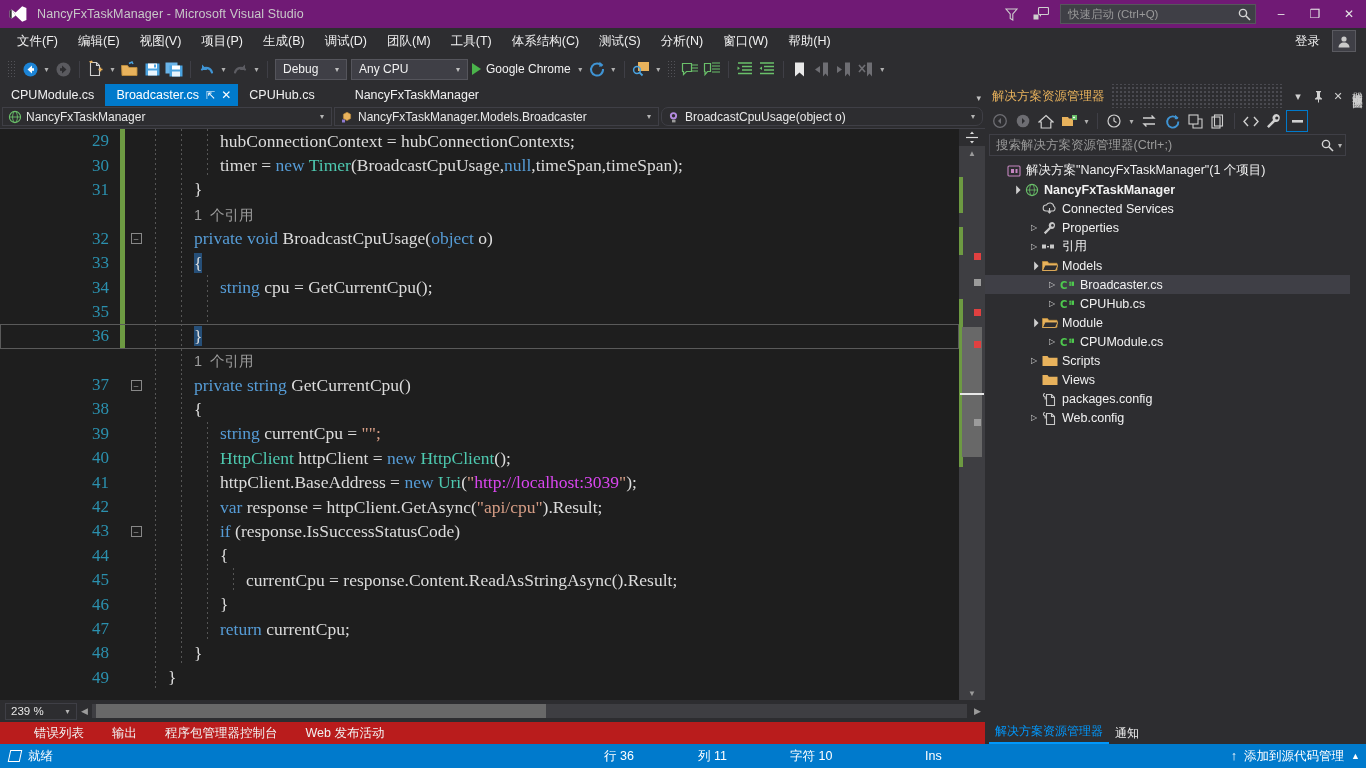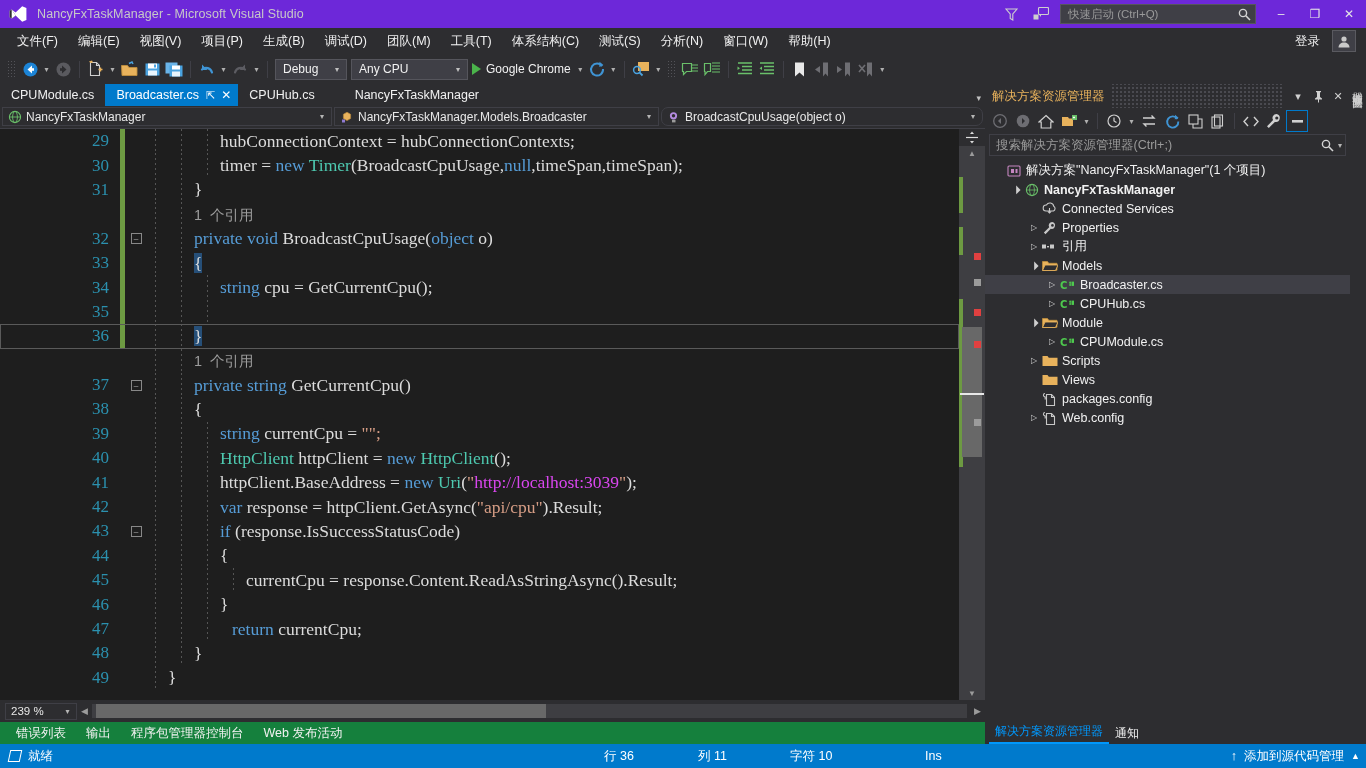--- a/index.html
+++ b/index.html
@@ -5,21 +5,21 @@
   * { box-sizing: border-box; margin:0; padding:0; }
   html,body{
     width:1366px; height:768px; overflow:hidden;
     background:#2d2d30; color:#f1f1f1;
     font-family:"Liberation Sans", sans-serif;
     -webkit-font-smoothing:antialiased;
   }
   .app{ width:1366px; height:768px; position:relative; display:flex; flex-direction:column; background:#2d2d30; }
 
   
-  .titlebar{ height:28px; background:#6d28d9; display:flex; align-items:center; position:relative; flex:none; }
+  .titlebar{ height:28px; background:#701a75; display:flex; align-items:center; position:relative; flex:none; }
   .vs-logo{ width:18px; height:18px; margin-left:9px; margin-right:10px; position:relative; flex:none; }
   .vs-logo svg{ display:block; }
   .title-text{ font-size:12.5px; color:#c8c8c8; letter-spacing:.1px; }
   .tb-right{ position:absolute; right:0; top:0; height:28px; display:flex; align-items:center; }
   .tb-icon{ width:30px; height:26px; display:flex; align-items:center; justify-content:center; color:#d0d0d0; }
   .qlaunch{
     width:196px; height:20px; background:#3f3f46; border:1px solid #56565c;
     display:flex; align-items:center; padding:0 4px 0 7px; margin:0 8px 0 4px; position:relative;
   }
   .qlaunch span{ font-size:11.5px; color:#9a9a9a; flex:1; }
@@ -99,21 +99,21 @@
 
   
   .hbar{ height:22px; background:#2d2d30; display:flex; align-items:center; flex:none; }
   .zoomcombo{ width:72px; height:17px; margin-left:5px; background:#2d2d30; border:1px solid #3f3f46; display:flex; align-items:center; padding:0 2px 0 5px; font-size:11.5px; color:#e8e8e8; }
   .zoomcombo .zv{ flex:1; } .zoomcombo .za{ width:13px; text-align:center; font-size:8px; color:#b5b5b5;}
   .hs-left,.hs-right{ width:15px; display:flex; align-items:center; justify-content:center; color:#9b9b9b; font-size:9px; }
   .hs-track{ flex:1; height:14px; background:#3e3e42; position:relative; margin-right:3px; }
   .hs-thumb{ position:absolute; left:4px; top:0; height:14px; width:450px; background:#686868; }
 
   
-  .btabs{ height:22px; background:#15803d; display:flex; align-items:center; padding-left:6px; flex:none; gap:0; }
+  .btabs{ height:22px; background:#b91c1c; display:flex; align-items:center; padding-left:24px; flex:none; gap:8px; }
   .btab{ font-size:12.5px; color:#f1f1f1; padding:2px 10px; white-space:nowrap; }
 
   
   .se{ flex:1; display:flex; flex-direction:column; min-width:0; background:#2d2d30; }
   .se-header{ height:24px; display:flex; align-items:center; padding:0 2px 0 7px; flex:none; }
   .se-title{ font-size:12.5px; color:#e8b25c; white-space:nowrap; }
   .se-dots{ flex:1; height:100%; margin:0 6px; background-image:radial-gradient(#4a4a50 0.8px, transparent 0.9px); background-size:4px 4px; background-position:0 10px; }
   .se-hbtn{ width:20px; height:20px; display:flex; align-items:center; justify-content:center; color:#d0d0d0; font-size:11px; }
   .se-toolbar{ height:26px; display:flex; align-items:center; padding-left:4px; gap:1px; flex:none; }
   .se-tb{ width:22px; height:22px; display:flex; align-items:center; justify-content:center; color:#c5c5c5; }
@@ -428,21 +428,21 @@
               <div class="line"><div class="ln">37</div><div class="chgbar none"></div><div class="foldcol"><div class="fold">–</div></div><div class="ind" style="margin-left: 8px;"></div><div class="ind" style="margin-left: 25px;"></div><div class="code" style="margin-left: 12px;"><span class="kw">private string </span><span class="">GetCurrentCpu()</span></div></div>
               <div class="line"><div class="ln">38</div><div class="chgbar none"></div><div class="foldcol"></div><div class="ind" style="margin-left: 8px;"></div><div class="ind" style="margin-left: 25px;"></div><div class="code" style="margin-left: 12px;"><span class="">{</span></div></div>
               <div class="line"><div class="ln">39</div><div class="chgbar none"></div><div class="foldcol"></div><div class="ind" style="margin-left: 8px;"></div><div class="ind" style="margin-left: 25px;"></div><div class="ind" style="margin-left: 25px;"></div><div class="code" style="margin-left: 12px;"><span class="kw">string</span><span class=""> currentCpu = </span><span class="str">"";</span></div></div>
               <div class="line"><div class="ln">40</div><div class="chgbar none"></div><div class="foldcol"></div><div class="ind" style="margin-left: 8px;"></div><div class="ind" style="margin-left: 25px;"></div><div class="ind" style="margin-left: 25px;"></div><div class="code" style="margin-left: 12px;"><span class="typ">HttpClient</span><span class=""> httpClient = </span><span class="kw">new </span><span class="typ">HttpClient</span><span class="">();</span></div></div>
               <div class="line"><div class="ln">41</div><div class="chgbar none"></div><div class="foldcol"></div><div class="ind" style="margin-left: 8px;"></div><div class="ind" style="margin-left: 25px;"></div><div class="ind" style="margin-left: 25px;"></div><div class="code" style="margin-left: 12px;"><span class="">httpClient.BaseAddress = </span><span class="kw">new </span><span class="typ">Uri</span><span class="">(</span><span class="str">"</span><span class="lnk">http://localhost:3039</span><span class="str">"</span><span class="">);</span></div></div>
               <div class="line"><div class="ln">42</div><div class="chgbar none"></div><div class="foldcol"></div><div class="ind" style="margin-left: 8px;"></div><div class="ind" style="margin-left: 25px;"></div><div class="ind" style="margin-left: 25px;"></div><div class="code" style="margin-left: 12px;"><span class="kw">var</span><span class=""> response = httpClient.GetAsync(</span><span class="str">"api/cpu"</span><span class="">).Result;</span></div></div>
               <div class="line"><div class="ln">43</div><div class="chgbar none"></div><div class="foldcol"><div class="fold">–</div></div><div class="ind" style="margin-left: 8px;"></div><div class="ind" style="margin-left: 25px;"></div><div class="ind" style="margin-left: 25px;"></div><div class="code" style="margin-left: 12px;"><span class="kw">if</span><span class=""> (response.IsSuccessStatusCode)</span></div></div>
               <div class="line"><div class="ln">44</div><div class="chgbar none"></div><div class="foldcol"></div><div class="ind" style="margin-left: 8px;"></div><div class="ind" style="margin-left: 25px;"></div><div class="ind" style="margin-left: 25px;"></div><div class="code" style="margin-left: 12px;"><span class="">{</span></div></div>
               <div class="line"><div class="ln">45</div><div class="chgbar none"></div><div class="foldcol"></div><div class="ind" style="margin-left: 8px;"></div><div class="ind" style="margin-left: 25px;"></div><div class="ind" style="margin-left: 25px;"></div><div class="ind" style="margin-left: 25px;"></div><div class="code" style="margin-left: 12px;"><span class="">currentCpu = response.Content.ReadAsStringAsync().Result;</span></div></div>
               <div class="line"><div class="ln">46</div><div class="chgbar none"></div><div class="foldcol"></div><div class="ind" style="margin-left: 8px;"></div><div class="ind" style="margin-left: 25px;"></div><div class="ind" style="margin-left: 25px;"></div><div class="code" style="margin-left: 12px;"><span class="">}</span></div></div>
-              <div class="line"><div class="ln">47</div><div class="chgbar none"></div><div class="foldcol"></div><div class="ind" style="margin-left: 8px;"></div><div class="ind" style="margin-left: 25px;"></div><div class="ind" style="margin-left: 25px;"></div><div class="code" style="margin-left: 24px; font-family: Liberation Serif, serif;"><span class="kw">return</span><span class=""> currentCpu;</span></div></div>
+              <div class="line"><div class="ln">47</div><div class="chgbar none"></div><div class="foldcol"></div><div class="ind" style="margin-left: 8px;"></div><div class="ind" style="margin-left: 25px;"></div><div class="ind" style="margin-left: 25px;"></div><div class="code" style="margin-left: 12px; font-family: Liberation Serif, serif;"><span class="kw">return</span><span class=""> currentCpu;</span></div></div>
               <div class="line"><div class="ln">48</div><div class="chgbar none"></div><div class="foldcol"></div><div class="ind" style="margin-left: 8px;"></div><div class="ind" style="margin-left: 25px;"></div><div class="code" style="margin-left: 12px;"><span class="">}</span></div></div>
               <div class="line"><div class="ln">49</div><div class="chgbar none"></div><div class="foldcol"></div><div class="ind" style="margin-left: 8px;"></div><div class="code" style="margin-left: 12px;"><span class="">}</span></div></div>
             </div>
 
         </div>
 
         <div class="vscroll">
           <div class="vs-top">
             <svg width="14" height="13" viewBox="0 0 14 13">
                 <path d="M7 0.5 9 3H5z" fill="#ddd"></path>

